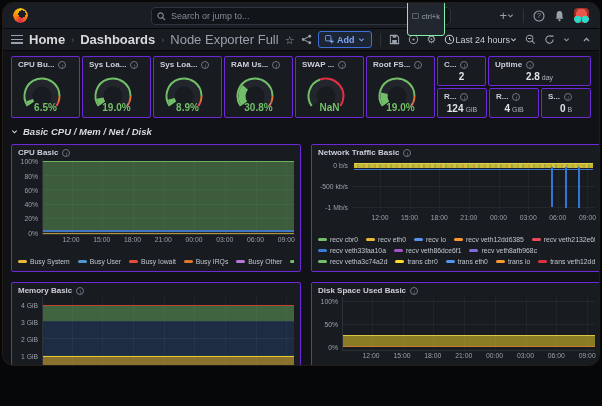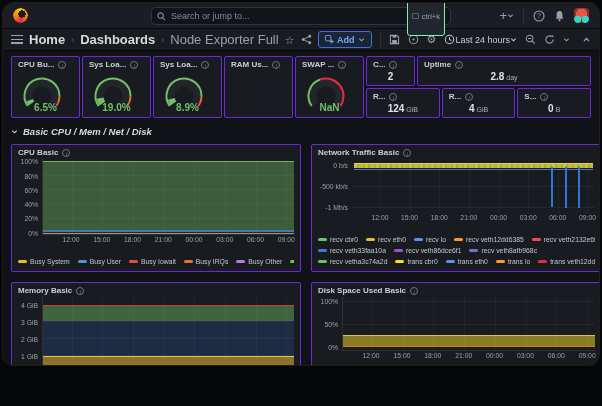--- a/index.html
+++ b/index.html
@@ -282,33 +282,59 @@
               <path d="M 19.35 33.46 A 13 13 0 0 1 17.32 28.87" fill="none" stroke="#73BF69" stroke-width="7"></path>
             </svg>
             <div class="gauge-value">8.9%</div>
           </div>
         </div>
         <div class="panel gauge-panel">
           <div class="p-head">
             <span class="p-title">RAM Us...</span>
             <span class="info-icon">i</span>
           </div>
+          <div class="gauge-wrap">
+            <svg width="60" height="44" viewBox="0 0 60 44">
+              <path d="M 19.35 33.46 A 13 13 0 1 1 40.65 33.46" fill="none" stroke="#22252b" stroke-width="7"></path>
+              <path d="M 15.66 36.04 A 17.5 17.5 0 1 1 47.50 26.00" fill="none" stroke="#73BF69" stroke-width="2"></path>
+              <path d="M 47.50 26.00 A 17.5 17.5 0 0 1 46.44 31.99" fill="none" stroke="#E0752D" stroke-width="2"></path>
+              <path d="M 46.44 31.99 A 17.5 17.5 0 0 1 44.34 36.04" fill="none" stroke="#F2495C" stroke-width="2"></path>
+              <path d="M 19.35 33.46 A 13 13 0 0 1 20.34 17.30" fill="none" stroke="#73BF69" stroke-width="7"></path>
+            </svg>
+            <div class="gauge-value">30.8%</div>
+          </div>
         </div>
         <div class="panel gauge-panel">
           <div class="p-head">
             <span class="p-title">SWAP ...</span>
             <span class="info-icon">i</span>
           </div>
           <div class="gauge-wrap">
             <svg width="60" height="44" viewBox="0 0 60 44">
               <path d="M 19.35 33.46 A 13 13 0 1 1 40.65 33.46" fill="none" stroke="#22252b" stroke-width="7"></path>
               <path d="M 15.66 36.04 A 17.5 17.5 0 0 1 24.01 9.56" fill="none" stroke="#73BF69" stroke-width="2"></path>
               <path d="M 24.01 9.56 A 17.5 17.5 0 0 1 44.34 36.04" fill="none" stroke="#E02F44" stroke-width="2"></path>
             </svg>
             <div class="gauge-value">NaN</div>
+          </div>
+        </div>
+        <div class="panel gauge-panel">
+          <div class="p-head">
+            <span class="p-title">Root FS...</span>
+            <span class="info-icon">i</span>
+          </div>
+          <div class="gauge-wrap">
+            <svg width="60" height="44" viewBox="0 0 60 44">
+              <path d="M 19.35 33.46 A 13 13 0 1 1 40.65 33.46" fill="none" stroke="#22252b" stroke-width="7"></path>
+              <path d="M 15.66 36.04 A 17.5 17.5 0 1 1 47.50 26.00" fill="none" stroke="#73BF69" stroke-width="2"></path>
+              <path d="M 47.50 26.00 A 17.5 17.5 0 0 1 46.44 31.99" fill="none" stroke="#E0752D" stroke-width="2"></path>
+              <path d="M 46.44 31.99 A 17.5 17.5 0 0 1 44.34 36.04" fill="none" stroke="#F2495C" stroke-width="2"></path>
+              <path d="M 19.35 33.46 A 13 13 0 0 1 17.31 23.19" fill="none" stroke="#73BF69" stroke-width="7"></path>
+            </svg>
+            <div class="gauge-value">19.0%</div>
           </div>
         </div>
         <div id="stats-grid">
         <div class="stat-row" id="stat-top">
             <div class="panel stat-panel" style="flex: 0 0 49px;">
               <div class="p-head">
                 <span class="p-title">C...</span>
                 <span class="info-icon">i</span>
               </div>
               <div class="stat-value">

